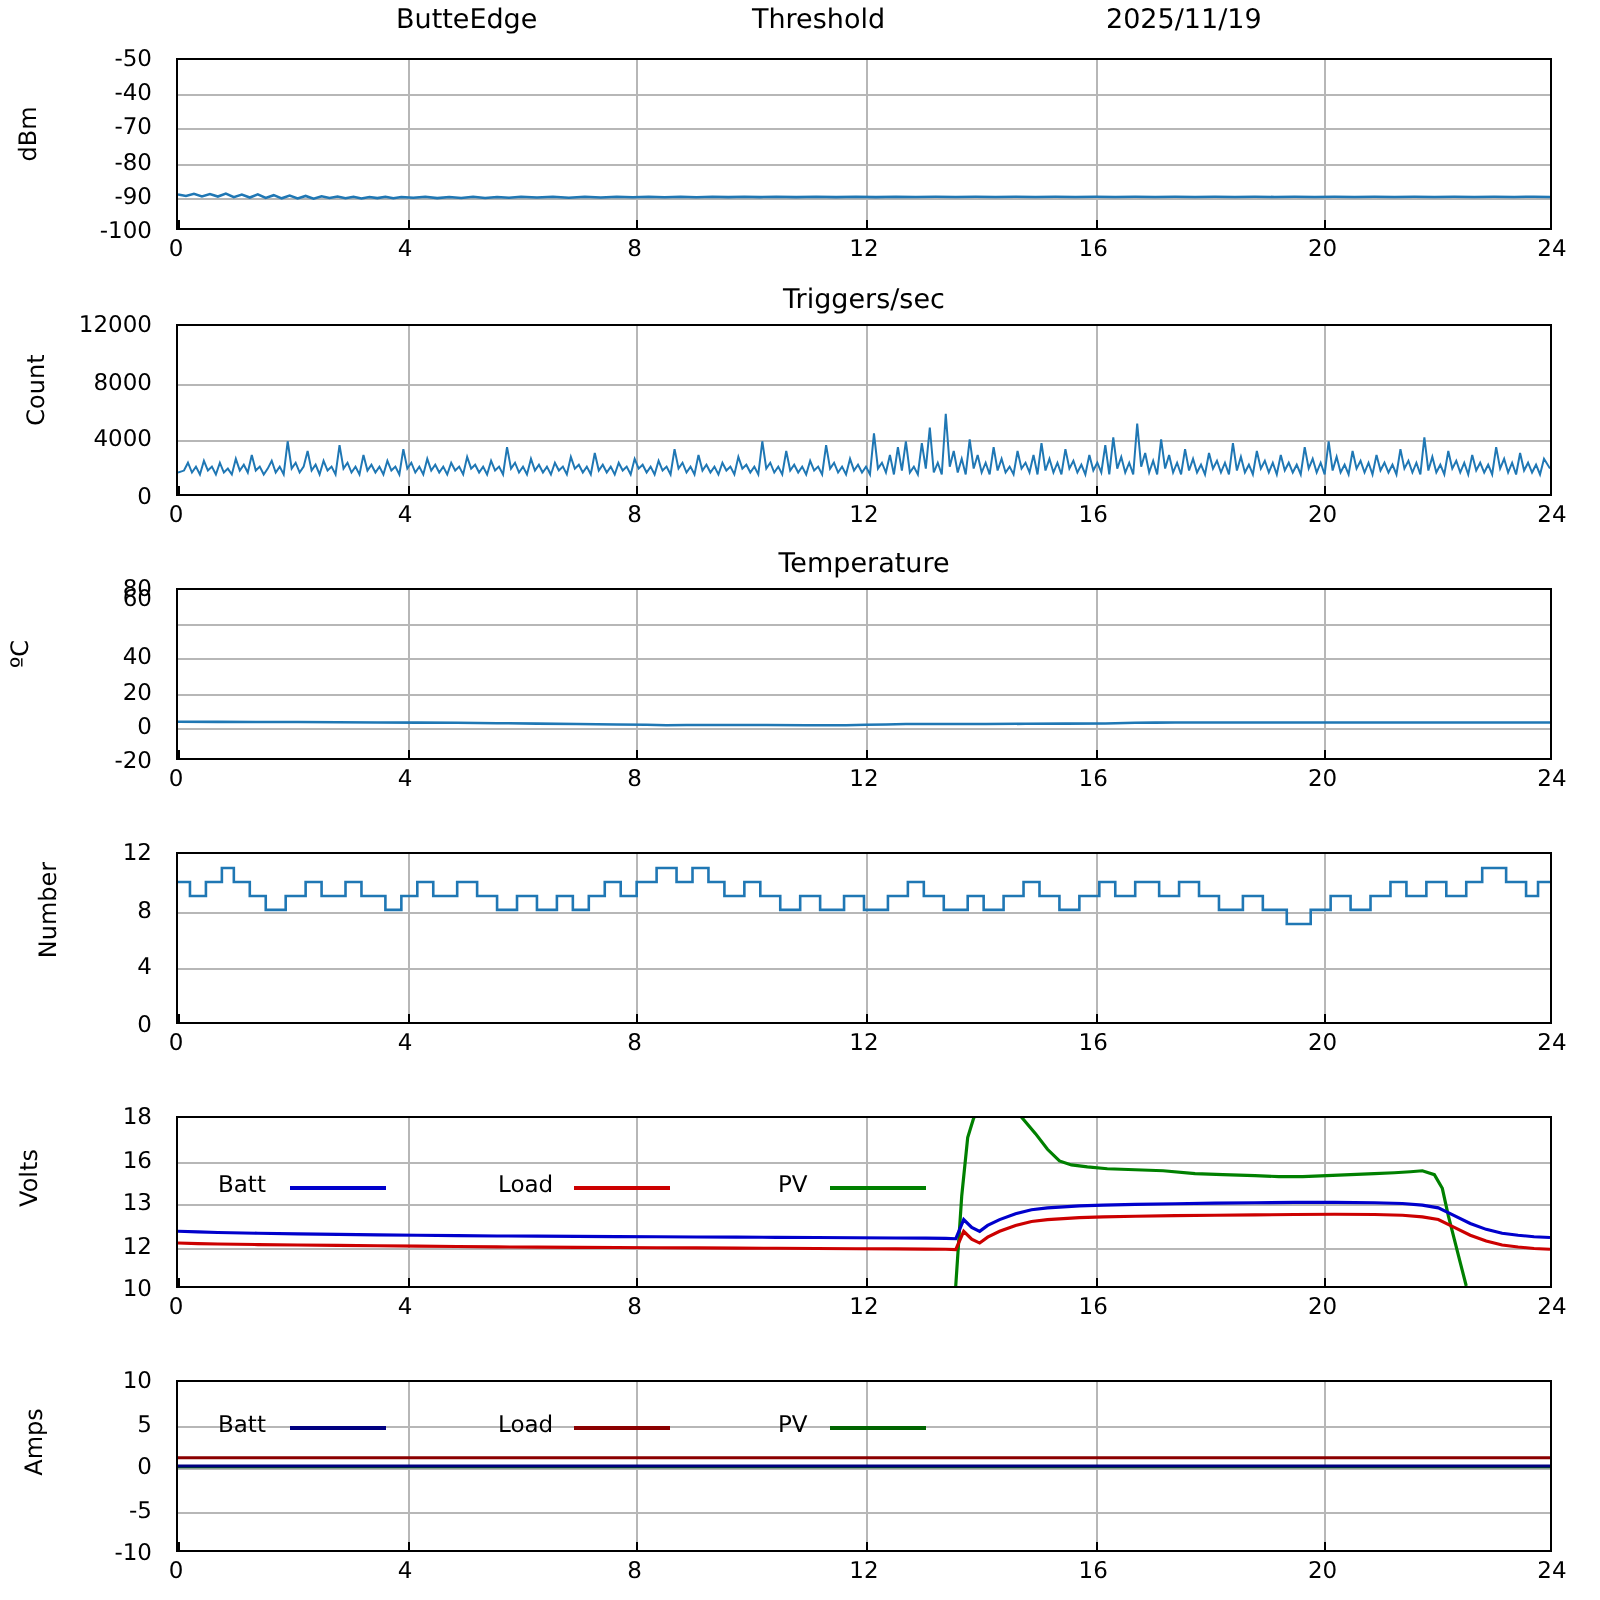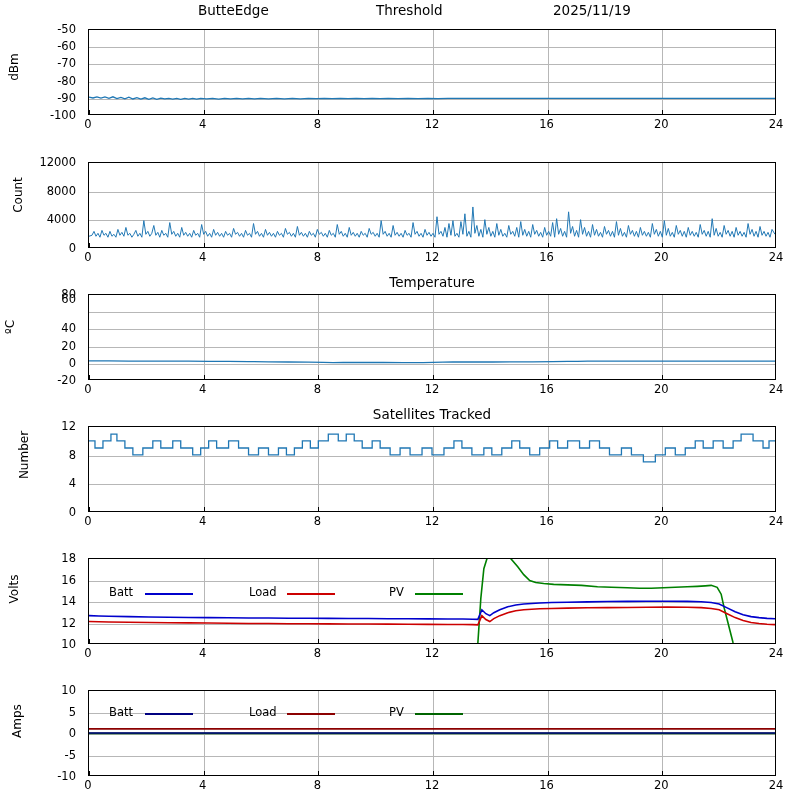--- a/index.html
+++ b/index.html
@@ -150,21 +150,21 @@
     <span class="h-thr">Threshold</span>
     <span class="h-date">2025/11/19</span>
   </div>
 
   <div class="panel" style="top:20px;height:110px;">
     <div class="ylabel" style="top:40px;">
       <span>dBm</span>
     </div>
     <div class="ytickwrap">
       <div class="ytick" style="top:9px;">-50</div>
-      <div class="ytick" style="top:26.2px;">-60</div>
+      <div class="ytick" style="top:26.2px;">-40</div>
       <div class="ytick" style="top:43.4px;">-70</div>
       <div class="ytick" style="top:60.6px;">-80</div>
       <div class="ytick" style="top:77.8px;">-90</div>
       <div class="ytick" style="top:95px;">-100</div>
     </div>
     <div class="plotbox" style="top:9px;height:86px;">
       <div class="gridline-h" style="top:17.2px;"></div>
       <div class="gridline-h" style="top:34.4px;"></div>
       <div class="gridline-h" style="top:51.6px;"></div>
       <div class="gridline-h" style="top:68.8px;"></div>
@@ -189,20 +189,21 @@
       <div class="xtick" style="top:97px;left:202.6px;">4</div>
       <div class="xtick" style="top:97px;left:317.3px;">8</div>
       <div class="xtick" style="top:97px;left:432px;">12</div>
       <div class="xtick" style="top:97px;left:546.6px;">16</div>
       <div class="xtick" style="top:97px;left:661.3px;">20</div>
       <div class="xtick" style="top:97px;left:776px;">24</div>
     </div>
   </div>
 
   <div class="panel" style="top:140px;height:125px;">
+    <div class="title-center">Triggers/sec</div>
     <div class="ylabel" style="top:48px;">
       <span>Count</span>
     </div>
     <div class="ytickwrap">
       <div class="ytick" style="top:22px;">12000</div>
       <div class="ytick" style="top:50.6px;">8000</div>
       <div class="ytick" style="top:79.3px;">4000</div>
       <div class="ytick" style="top:108px;">0</div>
     </div>
     <div class="plotbox" style="top:22px;height:86px;">
@@ -274,21 +275,20 @@
       <div class="xtick" style="top:110px;left:202.6px;">4</div>
       <div class="xtick" style="top:110px;left:317.3px;">8</div>
       <div class="xtick" style="top:110px;left:432px;">12</div>
       <div class="xtick" style="top:110px;left:546.6px;">16</div>
       <div class="xtick" style="top:110px;left:661.3px;">20</div>
       <div class="xtick" style="top:110px;left:776px;">24</div>
     </div>
   </div>
 
   <div class="panel" style="top:404px;height:125px;">
-    <div class="title-center">Satellites Tracked</div>
     <div class="ylabel" style="top:44px;">
       <span>Number</span>
     </div>
     <div class="ytickwrap">
       <div class="ytick" style="top:22px;">12</div>
       <div class="ytick" style="top:50.6px;">8</div>
       <div class="ytick" style="top:79.3px;">4</div>
       <div class="ytick" style="top:108px;">0</div>
     </div>
     <div class="plotbox" style="top:22px;height:86px;">
@@ -321,21 +321,21 @@
     </div>
   </div>
 
   <div class="panel" style="top:536px;height:125px;">
     <div class="ylabel" style="top:46px;">
       <span>Volts</span>
     </div>
     <div class="ytickwrap">
       <div class="ytick" style="top:22px;">18</div>
       <div class="ytick" style="top:43.5px;">16</div>
-      <div class="ytick" style="top:65px;">14</div>
+      <div class="ytick" style="top:65px;">13</div>
       <div class="ytick" style="top:86.5px;">12</div>
       <div class="ytick" style="top:108px;">10</div>
     </div>
     <div class="plotbox" style="top:22px;height:86px;">
       <div class="gridline-h" style="top:21.5px;"></div>
       <div class="gridline-h" style="top:43px;"></div>
       <div class="gridline-h" style="top:64.5px;"></div>
       <div class="gridline-v" style="left:114.6px;"></div>
       <div class="gridline-v" style="left:229.3px;"></div>
       <div class="gridline-v" style="left:344px;"></div>

